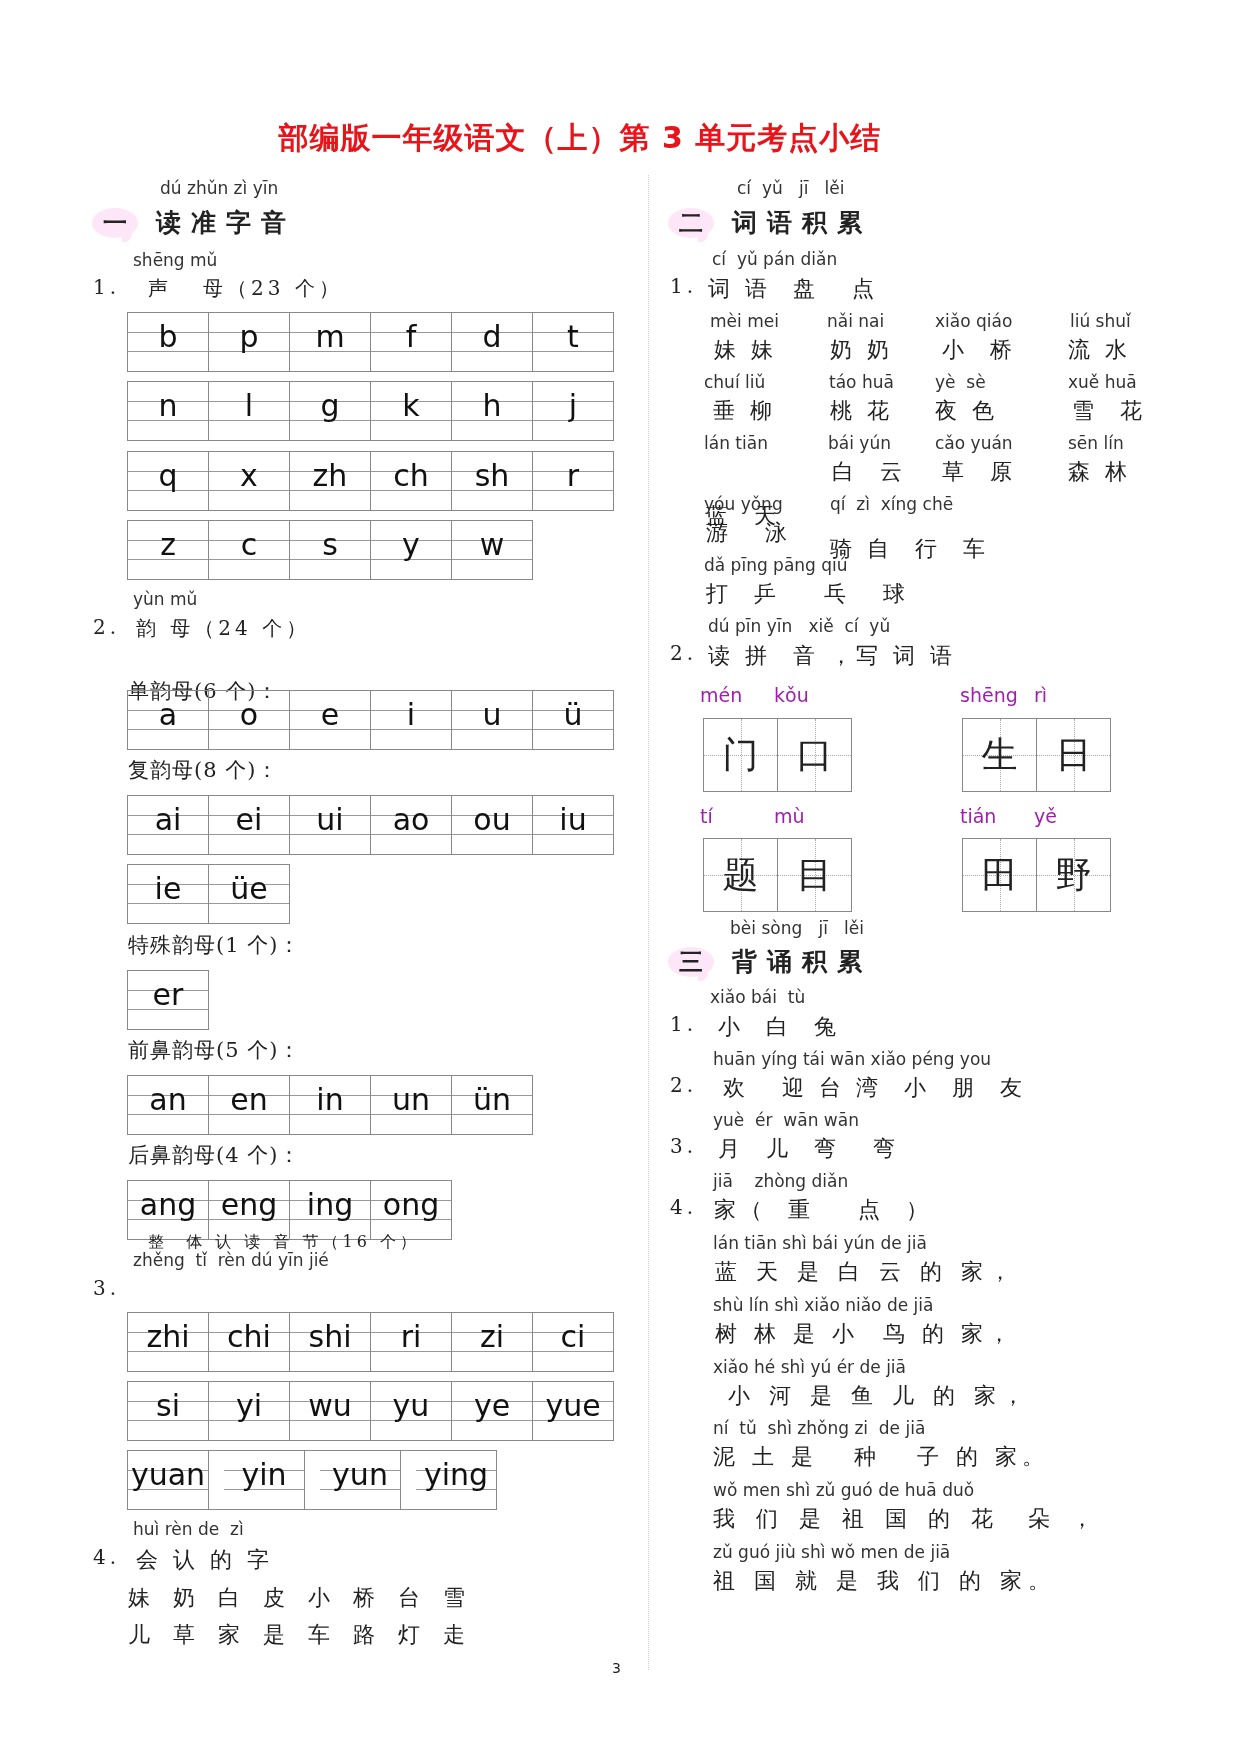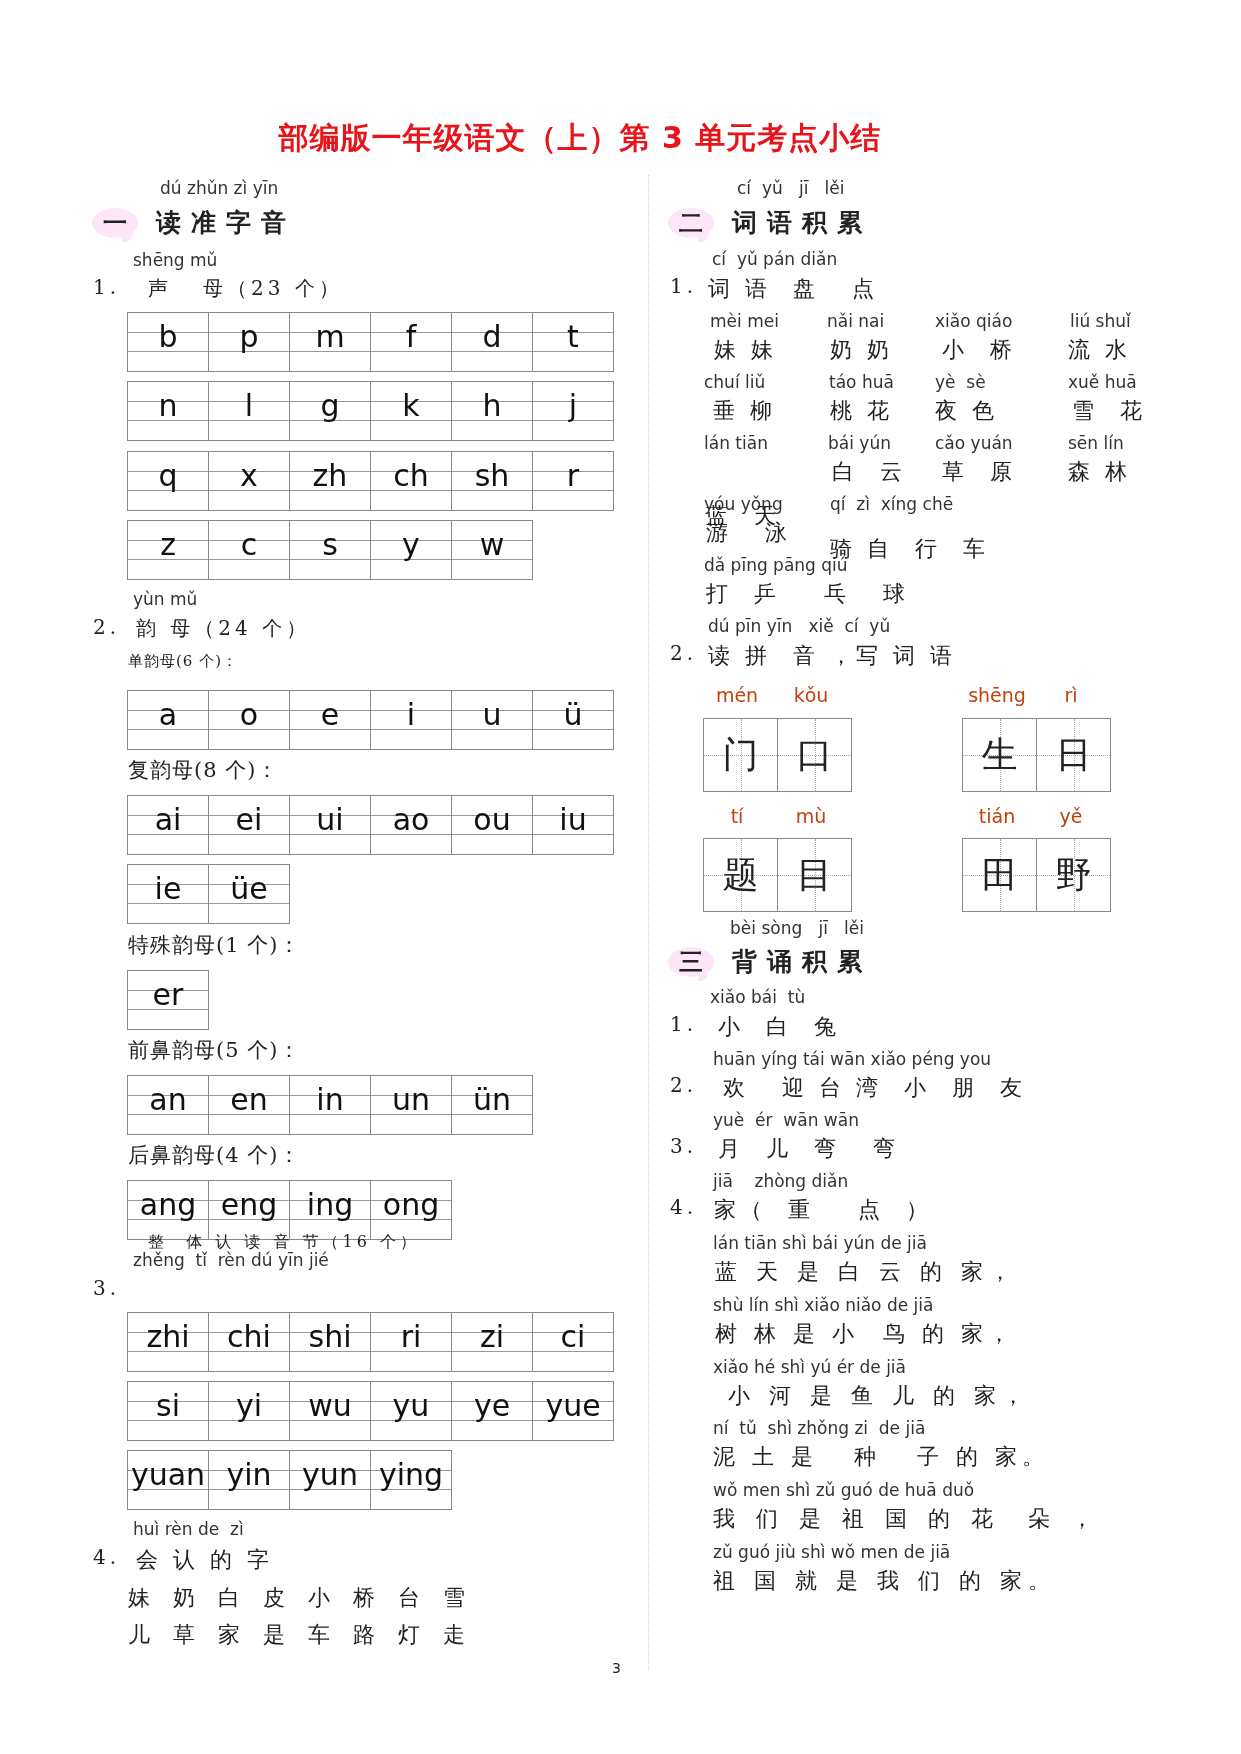--- a/index.html
+++ b/index.html
@@ -29,21 +29,21 @@
   .cell span { position:relative; z-index:1; line-height:1; margin-top:9px; }
 
   
   .tzg { position:absolute; display:flex; border:1px solid #888; border-right:none; }
   .tz { width:74px; height:72px; border-right:1px solid #888; position:relative; box-sizing:border-box;
         display:flex; align-items:center; justify-content:center; font-size:36px; font-family:"DejaVu Serif", serif; }
   .tz::before { content:""; position:absolute; left:0; right:0; top:50%; border-top:1px dotted #aaa; }
   .tz::after { content:""; position:absolute; top:0; bottom:0; left:50%; border-left:1px dotted #aaa; }
   .tz span { position:relative; z-index:1; }
   .tzpy { position:absolute; display:flex; }
-  .tzpy span { width:74px; text-align:center; font-family:"DejaVu Sans", sans-serif; font-size:19px; color:#c2410c; }
+  .tzpy span { width:74px; font-family:"DejaVu Sans", sans-serif; font-size:19px; color:#a21caf; }
 
   .num { font-size:20px; }
 </style>
 </head>
 <body>
 
 <div class="title">部编版一年级语文（上）第 3 单元考点小结</div>
 <div class="divider"></div>
 
 <div class="abs py" style="left:160px;top:178px;">dú zhǔn zì yīn</div>
@@ -130,21 +130,21 @@
       <span>y</span>
     </div>
   <div class="cell">
       <span>w</span>
     </div>
 </div>
 
 <div class="abs py" style="left:133px;top:589px;">yùn mǔ</div>
 <div class="abs cn num" style="left:93px;top:615px;">2.</div>
 <div class="abs cn" style="left:136px;top:615px;font-size:20px;">韵 母（24 个）</div>
-<div class="abs cn" style="left:128px;top:652px;font-size:15px;letter-spacing:1px;">单韵母(6 个)：</div>
+<div class="abs cn" style="left:128px;top:677px;font-size:21px;letter-spacing:1px;">单韵母(6 个)：</div>
 <div class="grid" style="left:127px;top:690px;">
   <div class="cell">
       <span>a</span>
     </div>
   <div class="cell">
       <span>o</span>
     </div>
   <div class="cell">
       <span>e</span>
     </div>
@@ -263,21 +263,21 @@
   <div class="cell">
       <span>yu</span>
     </div>
   <div class="cell">
       <span>ye</span>
     </div>
   <div class="cell">
       <span>yue</span>
     </div>
 </div>
-<div class="grid" style="left:127px;top:1450px;">
+<div class="grid" style="left:127px;top:1450px;gap:15px;">
   <div class="cell">
       <span>yuan</span>
     </div>
   <div class="cell">
       <span>yin</span>
     </div>
   <div class="cell">
       <span>yun</span>
     </div>
   <div class="cell">

